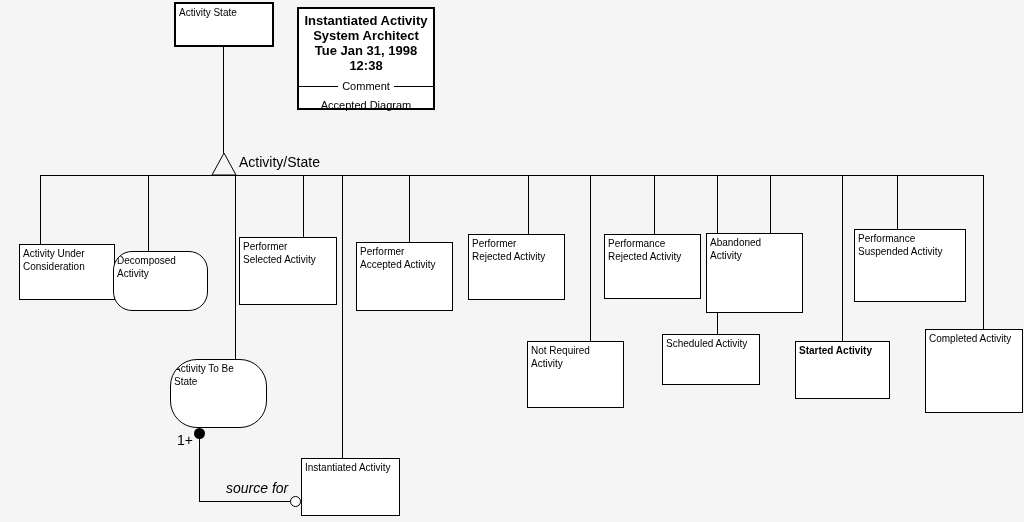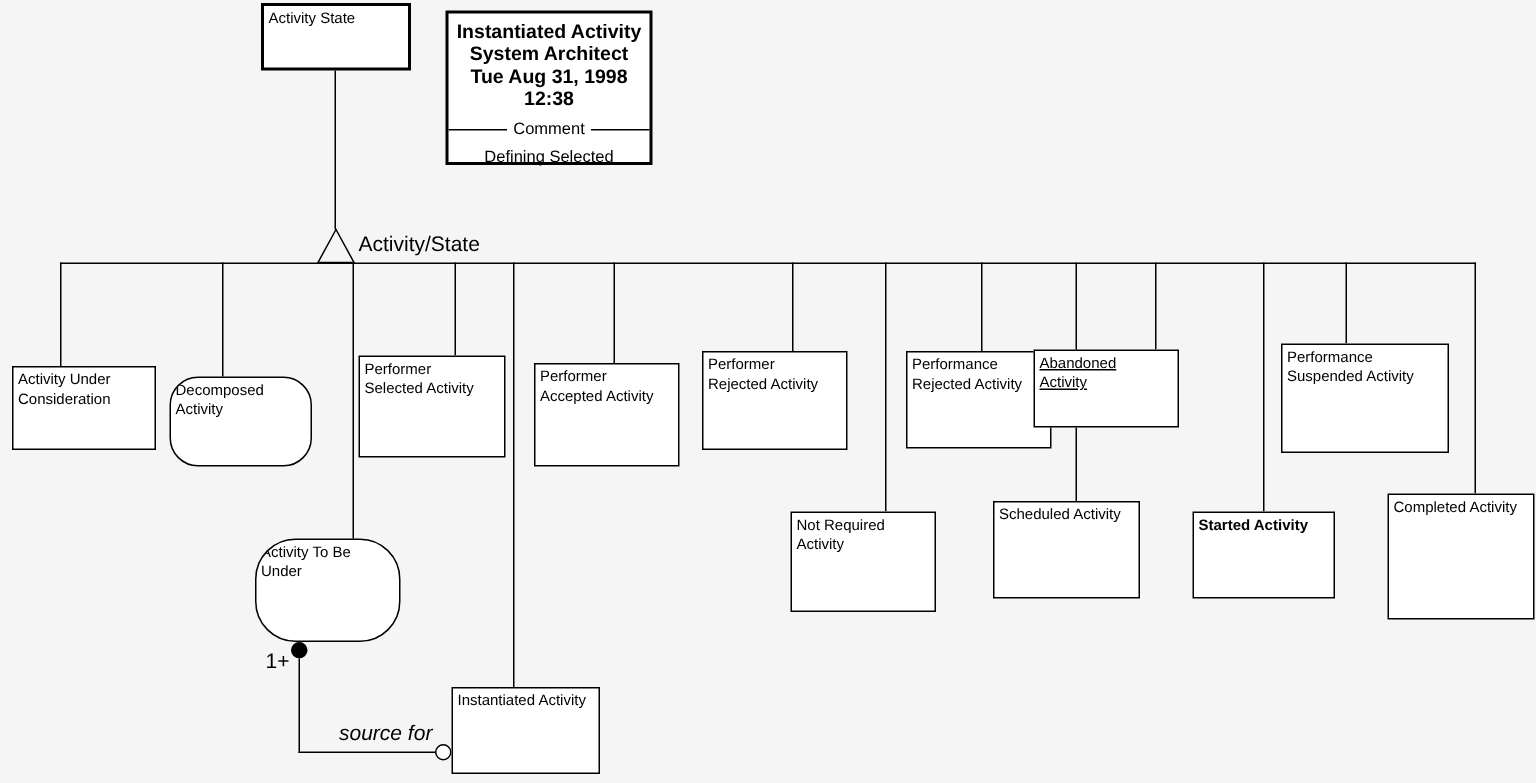--- a/index.html
+++ b/index.html
@@ -47,29 +47,29 @@
 <div id="canvas">
 
   <div class="node bignode" style="left:174px;top:2px;width:100px;height:45px;">
     <span>Activity State</span>
   </div>
 
   <div id="header-box">
     <div class="title-block">
       <div class="hline-title">Instantiated Activity</div>
       <div class="hline-title">System Architect</div>
-      <div class="hline-title">Tue Aug 31, 1998</div>
+      <div class="hline-title">Tue Jan 31, 1998</div>
       <div class="hline-title">12:38</div>
     </div>
     <div class="comment-divider">
       <div class="rule"></div>
       <div class="comment-text">Comment</div>
       <div class="rule"></div>
     </div>
-    <div class="footer-text">Defining Selected</div>
+    <div class="footer-text">Accepted Diagram</div>
   </div>
 
   <div class="vline" style="left:223px;top:47px;height:106px;"></div>
 
   <svg class="junction" width="36" height="27">
     <polygon points="18,4 6,26 30,26" fill="#f5f5f5" stroke="#000" stroke-width="1"></polygon>
   </svg>
   <div class="freelabel" style="left:239px;top:156px;">Activity/State</div>
 
   <div class="hline" style="left:40px;top:175px;width:944px;"></div>
@@ -82,21 +82,21 @@
   <div class="vline" style="left:409px;top:175px;height:67px;"></div>
   <div class="vline" style="left:528px;top:175px;height:59px;"></div>
   <div class="vline" style="left:590px;top:175px;height:166px;"></div>
   <div class="vline" style="left:654px;top:175px;height:59px;"></div>
   <div class="vline" style="left:717px;top:175px;height:159px;"></div>
   <div class="vline" style="left:770px;top:175px;height:58px;"></div>
   <div class="vline" style="left:842px;top:175px;height:166px;"></div>
   <div class="vline" style="left:897px;top:175px;height:54px;"></div>
   <div class="vline" style="left:983px;top:175px;height:154px;"></div>
 
-  <div class="node" style="left:8px;top:244px;width:96px;height:56px;">
+  <div class="node" style="left:19px;top:244px;width:96px;height:56px;">
     <span>Activity Under</span>
     <span>Consideration</span>
   </div>
 
   <div class="node" style="left:113px;top:251px;width:95px;height:60px;border-radius:19px;">
     <span>Decomposed</span>
     <span>Activity</span>
   </div>
 
   <div class="node" style="left:239px;top:237px;width:98px;height:68px;">
@@ -112,50 +112,50 @@
   <div class="node" style="left:468px;top:234px;width:97px;height:66px;">
     <span>Performer</span>
     <span>Rejected Activity</span>
   </div>
 
   <div class="node" style="left:604px;top:234px;width:97px;height:65px;">
     <span>Performance</span>
     <span>Rejected Activity</span>
   </div>
 
-  <div class="node" style="left:689px;top:233px;width:97px;height:52px;text-decoration:underline;">
+  <div class="node" style="left:706px;top:233px;width:97px;height:80px;">
     <span>Abandoned</span>
     <span>Activity</span>
   </div>
 
   <div class="node" style="left:854px;top:229px;width:112px;height:73px;">
     <span>Performance</span>
     <span>Suspended Activity</span>
   </div>
 
   <div class="node" style="left:527px;top:341px;width:97px;height:67px;">
     <span>Not Required</span>
     <span>Activity</span>
   </div>
 
-  <div class="node" style="left:662px;top:334px;width:98px;height:65px;">
+  <div class="node" style="left:662px;top:334px;width:98px;height:51px;">
     <span>Scheduled Activity</span>
   </div>
 
   <div class="node" style="left:795px;top:341px;width:95px;height:58px;font-weight:bold;">
     <span>Started Activity</span>
   </div>
 
   <div class="node" style="left:925px;top:329px;width:98px;height:84px;">
     <span>Completed Activity</span>
   </div>
 
   <div class="node" style="left:170px;top:359px;width:97px;height:69px;border-radius:27px;">
     <span>Activity To Be</span>
-    <span>Under</span>
+    <span>State</span>
   </div>
 
   <div class="dot dot-filled" style="left:194px;top:428px;"></div>
   <div class="freelabel" style="left:177px;top:434px;">1+</div>
   <div class="vline" style="left:199px;top:439px;height:63px;"></div>
   <div class="hline" style="left:199px;top:501px;width:92px;"></div>
   <div class="freelabel italiclabel" style="left:226px;top:482px;">source for</div>
   <div class="dot dot-open" style="left:290px;top:496px;"></div>
 
   <div class="node" style="left:301px;top:458px;width:99px;height:58px;">

